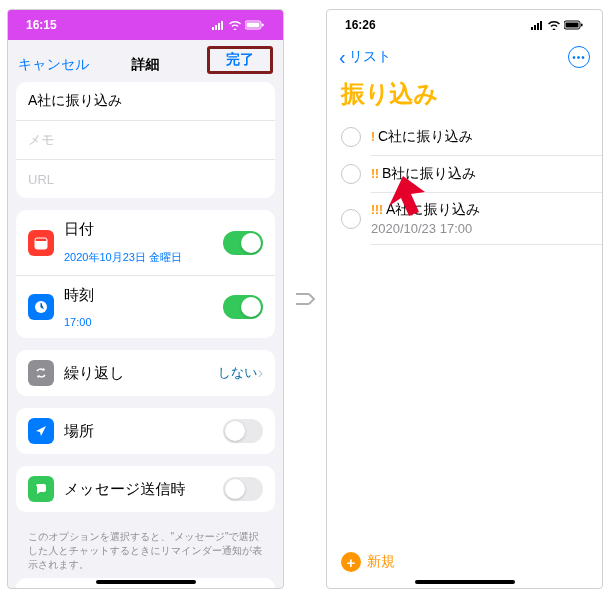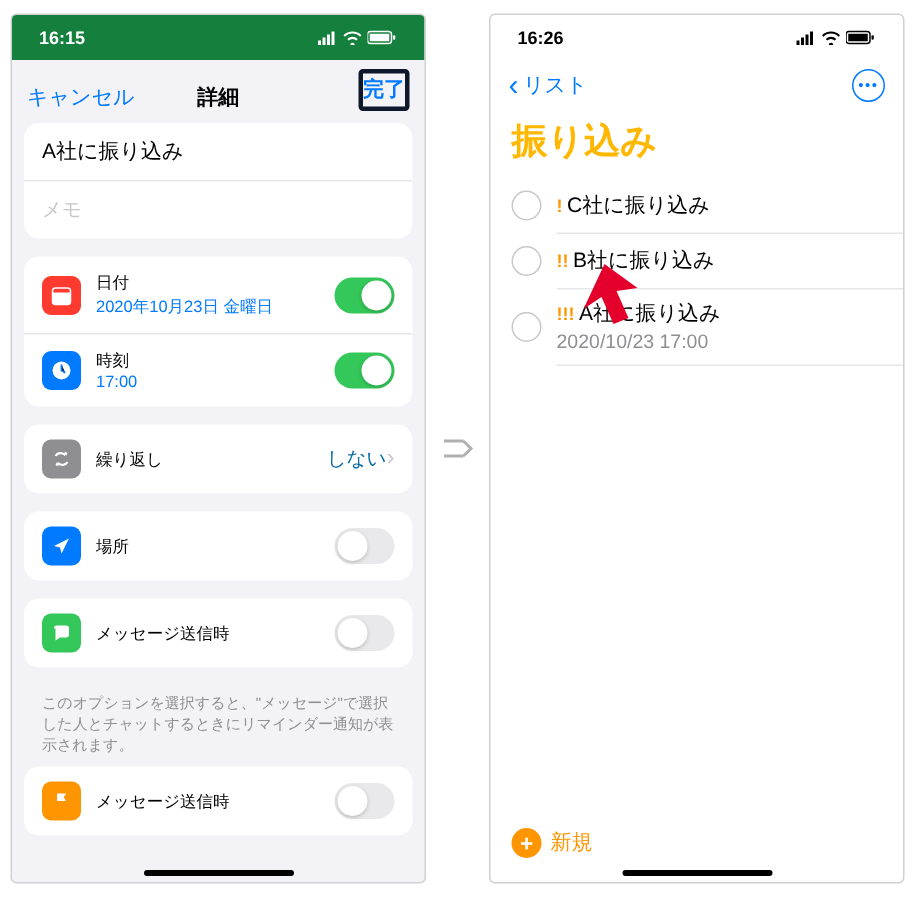--- a/index.html
+++ b/index.html
@@ -1,42 +1,42 @@
 <!DOCTYPE html>
 <html><head>
 <meta charset="utf-8">
 <style>
 *{margin:0;padding:0;box-sizing:border-box;font-family:-apple-system,BlinkMacSystemFont,sans-serif;-webkit-font-smoothing:antialiased}
 body{background:#fff;width:610px;height:598px;display:flex;align-items:center;justify-content:center;gap:8px}
 .phone{width:277px;height:580px;background:#fff;border:1px solid #d0d0d0;border-radius:4px;overflow:hidden;position:relative;display:flex;flex-direction:column}
 .phone.left{background:#f2f2f7}
 .status-bar{height:30px;display:flex;align-items:center;justify-content:space-between;padding:0 18px;font-size:12px;font-weight:600}
-.status-bar.dark{background:#15803d;color:#fff}
+.status-bar.dark{background:#d946ef;color:#fff}
 .status-icons{display:flex;gap:3px;align-items:center}
 .nav-bar{height:34px;display:flex;align-items:flex-end;justify-content:space-between;padding:0 10px;font-size:14px;position:relative}
 .nav-cancel{color:#007aff}
 .nav-title{position:absolute;left:50%;transform:translateX(-50%);font-weight:600;color:#000}
-.done-box{border:3px solid #0f172a;padding:2px 0;border-radius:3px}
+.done-box{border:3px solid #7f1d1d;padding:2px 16px;border-radius:3px}
 .done-box span{color:#007aff;font-weight:600}
 .content{flex:1;overflow-y:auto;padding:8px}
 .card{background:#fff;border-radius:10px;margin-bottom:12px;overflow:hidden}
 .row{padding:10px 12px;display:flex;align-items:center;border-bottom:0.5px solid #e5e5ea;font-size:13px;min-height:38px}
 .row:last-child{border-bottom:none}
 .row.title-row{color:#000;font-size:14px}
 .row.placeholder{color:#c7c7cc}
 .icon-box{width:26px;height:26px;border-radius:6px;display:flex;align-items:center;justify-content:center;margin-right:10px;flex-shrink:0}
 .icon-red{background:#ff3b30}
 .icon-blue{background:#007aff}
 .icon-gray{background:#8e8e93}
 .icon-bluenav{background:#007aff}
 .icon-green{background:#34c759}
 .icon-orange{background:#ff9500}
 .row-text{flex:1}
-.row-label{color:#000;font-size:11px}
-.row-sub{color:#007aff;font-size:11px;margin-top:1px}
+.row-label{color:#000;font-size:15px}
+.row-sub{color:#007aff;font-size:11px;margin-top:11px}
 .toggle{width:40px;height:24px;border-radius:12px;background:#34c759;position:relative}
 .toggle::after{content:'';position:absolute;width:20px;height:20px;background:#fff;border-radius:50%;top:2px;right:2px;box-shadow:0 1px 3px rgba(0,0,0,0.2)}
 .toggle.off{background:#e9e9eb}
 .toggle.off::after{right:auto;left:2px}
 .row-value{color:#0369a1;font-size:13px;margin-right:0}
 .chevron{color:#c7c7cc;font-size:16px}
 .footer-text{font-size:10px;color:#8e8e93;padding:6px 12px;line-height:1.4}
 .home-indicator{position:absolute;bottom:4px;left:50%;transform:translateX(-50%);width:100px;height:4px;background:#000;border-radius:2px}
 
 .nav-bar-r{height:34px;display:flex;align-items:center;justify-content:space-between;padding:0 12px;font-size:14px}
@@ -79,20 +79,21 @@
     <span class="nav-cancel">キャンセル</span>
     <span class="nav-title">詳細</span>
     <div class="done-box">
       <span>完了</span>
     </div>
   </div>
   <div class="content">
     <div class="card">
       <div class="row title-row">A社に振り込み</div>
       <div class="row placeholder">メモ</div>
+      <div class="row placeholder">URL</div>
     </div>
     <div class="card">
       <div class="row">
         <div class="icon-box icon-red">
             <svg width="14" height="14" viewBox="0 0 14 14">
               <rect x="1" y="2" width="12" height="11" rx="2" fill="#fff"></rect>
               <rect x="1" y="2" width="12" height="3" rx="1" fill="#ff3b30"></rect>
               <rect x="1" y="2" width="12" height="11" rx="2" fill="none" stroke="#fff" stroke-width="1"></rect>
             </svg>
           </div>

